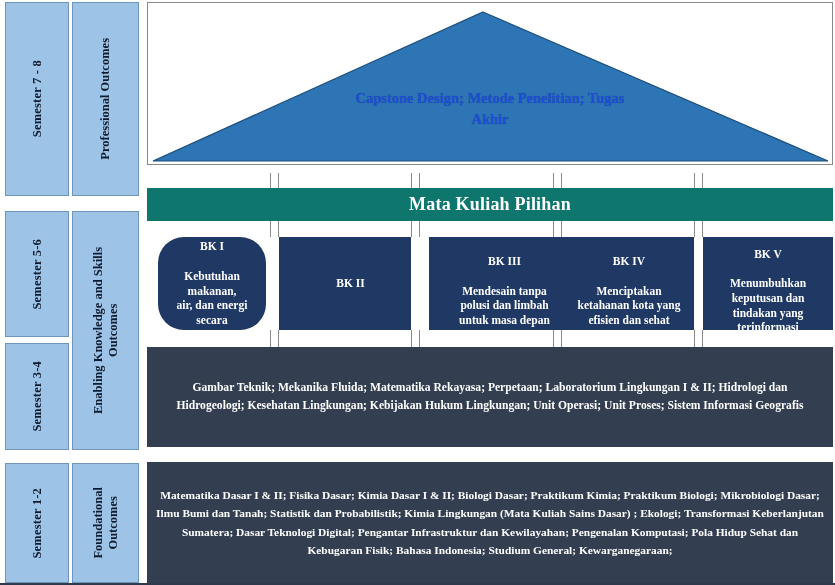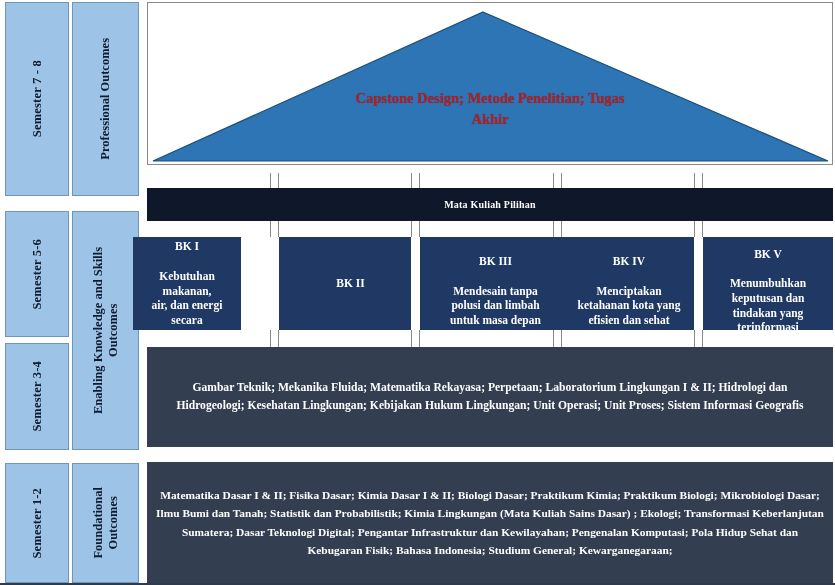--- a/index.html
+++ b/index.html
@@ -52,39 +52,39 @@
     left:147px;top:2px;width:686px;height:163px;
     border:1px solid #8a8a8a;
     box-sizing:border-box;
     background:#ffffff;
   }
   .tri-svg{position:absolute;left:0;top:0;}
   .tri-label{
     position:absolute;
     left:147px;top:88px;width:686px;
     text-align:center;
-    color:#b91c1c;
+    color:#1d4ed8;
     font-weight:bold;
     font-size:14.5px;
     line-height:1.45;
     white-space:pre-line;
     text-shadow:0 0 1px rgba(0,0,0,.35);
   }
 
   .colline{
     position:absolute;
     width:1px;background:#8a8a8a;
   }
 
   .elective-bar{
     position:absolute;
     left:147px;top:188px;width:686px;height:33px;
-    background:#0f172a;
-    display:flex;align-items:center;justify-content:center;
-    color:#ffffff;font-weight:bold;font-size:10px;
+    background:#0f766e;
+    display:flex;align-items:center;justify-content:center;
+    color:#ffffff;font-weight:bold;font-size:18px;
     letter-spacing:.2px;
   }
 
   .bk-box{
     position:absolute;
     top:237px;height:93px;
     background:#1F3864;
     color:#ffffff;
     display:flex;align-items:center;justify-content:center;
     text-align:center;
@@ -180,34 +180,34 @@
   <div class="colline" style="left:419px;top:330px;height:17px;"></div>
   <div class="colline" style="left:553px;top:330px;height:17px;"></div>
   <div class="colline" style="left:561px;top:330px;height:17px;"></div>
   <div class="colline" style="left:694px;top:330px;height:17px;"></div>
   <div class="colline" style="left:702px;top:330px;height:17px;"></div>
 
   <div class="elective-bar">
     <span>Mata Kuliah Pilihan</span>
   </div>
 
-  <div class="bk-box" style="left:133px;width:108px;">
+  <div class="bk-box" style="left:158px;width:108px;border-radius:26px;">
     <span>
       <span>BK I</span><br>
       <span>Kebutuhan makanan,
 air, dan energi secara
 berkelanjutan</span>
     </span>
   </div>
   <div class="bk-box" style="left:279px;width:132px;padding-left:16px;">
     <span>
       <span>BK II</span><br>
     </span>
   </div>
-  <div class="bk-box" style="left:420px;width:151px;">
+  <div class="bk-box" style="left:429px;width:151px;">
     <span>
       <span>BK III</span><br>
       <span>Mendesain tanpa
 polusi dan limbah
 untuk masa depan</span>
     </span>
   </div>
   <div class="bk-box" style="left:562px;width:132px;padding-left:7px;">
     <span>
       <span>BK IV</span><br>

